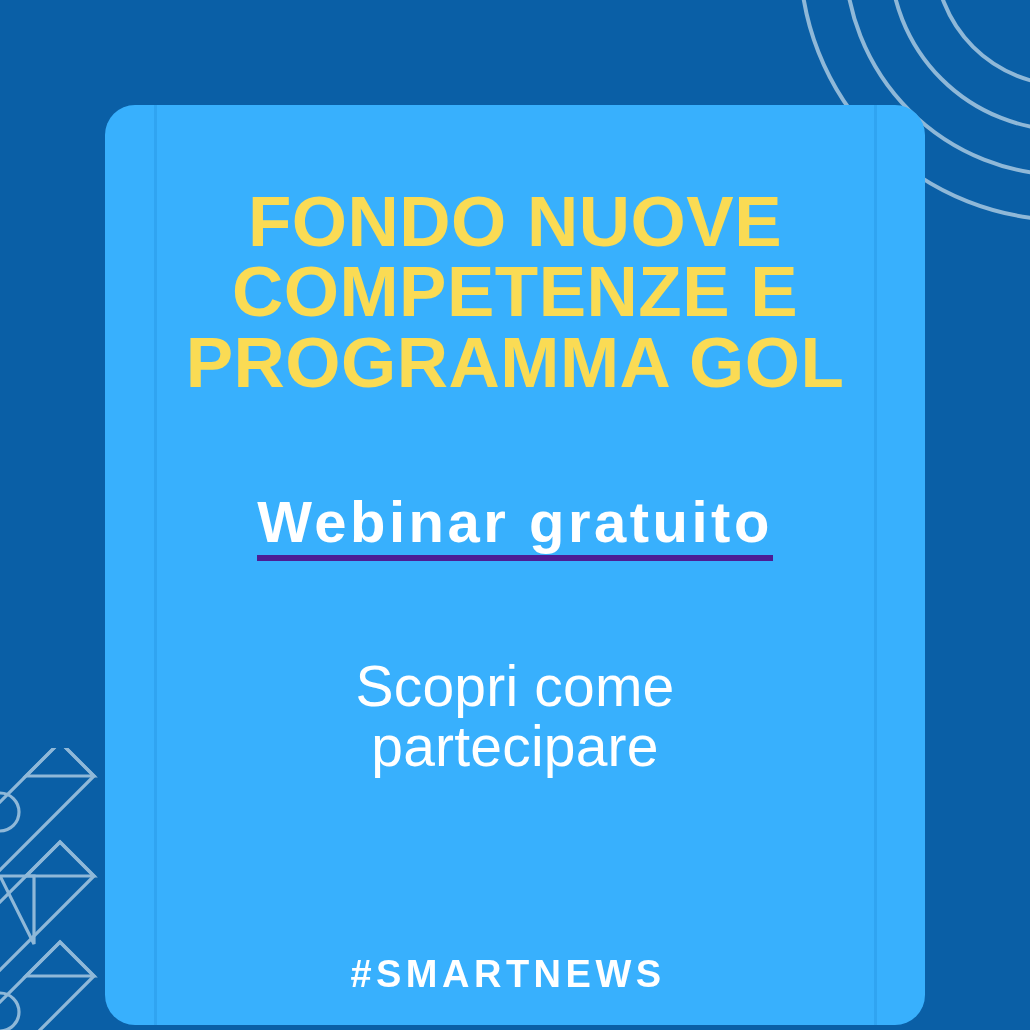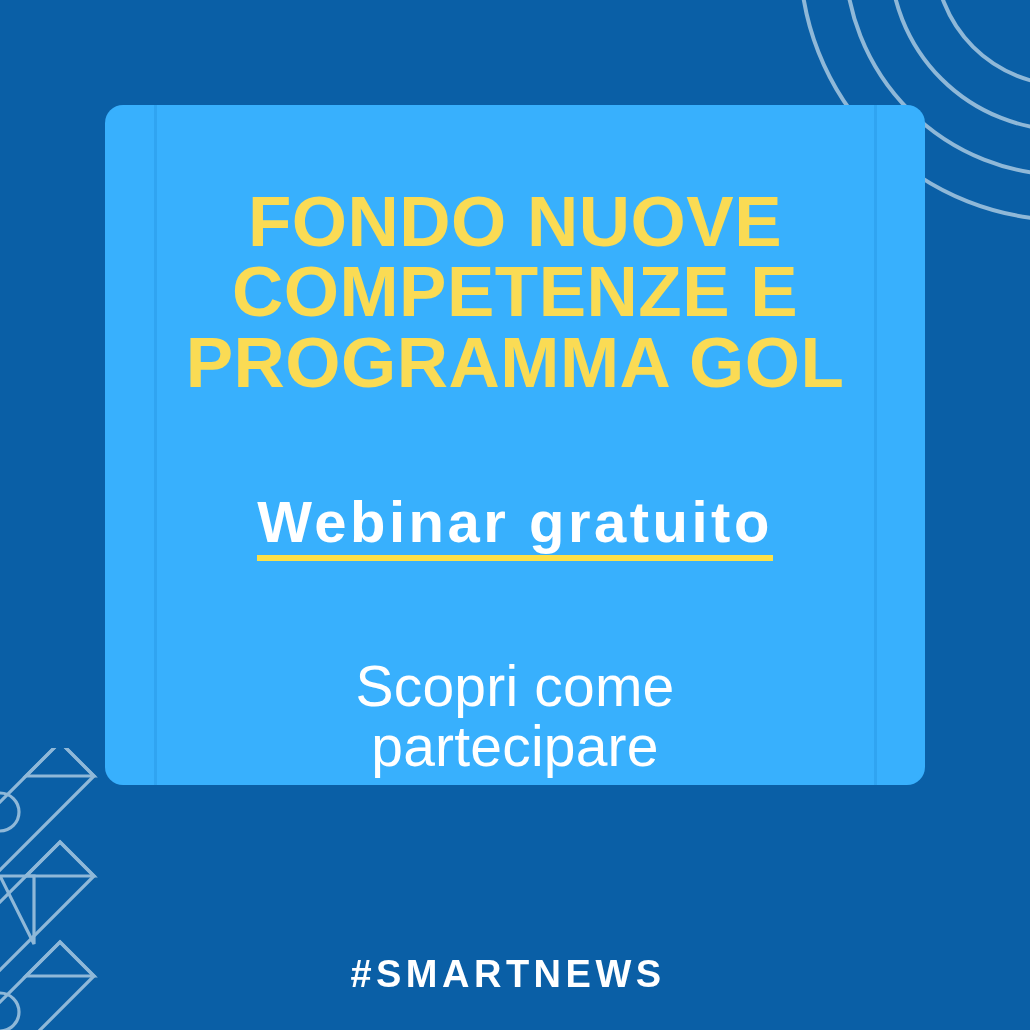--- a/index.html
+++ b/index.html
@@ -33,23 +33,23 @@
     width: 190px;
     height: 300px;
   }
 
   
   #card {
     position: absolute;
     left: 105px;
     top: 105px;
     width: 820px;
-    height: 680px;
+    height: 920px;
     background: #38b0fd;
-    border-radius: 18px;
+    border-radius: 30px;
     overflow: hidden;
   }
   .card-seam {
     position: absolute;
     top: 0;
     bottom: 0;
     width: 3px;
     background: rgba(0, 94, 168, 0.14);
   }
   #card-seam-left  { left: 49px; }
@@ -86,21 +86,21 @@
   #subtitle-wrap {
     margin-top: 94px;
   }
   #subtitle {
     display: inline-block;
     color: #ffffff;
     font-size: 58px;
     font-weight: 700;
     letter-spacing: 3.5px;
     line-height: 1.05;
-    border-bottom: 6px solid #fde047;
+    border-bottom: 6px solid #4c1d95;
     padding-bottom: 2px;
   }
 
   
   #cta {
     margin: 12px;
     margin-top: 96px;
     color: #ffffff;
     font-size: 57px;
     font-weight: 400;

